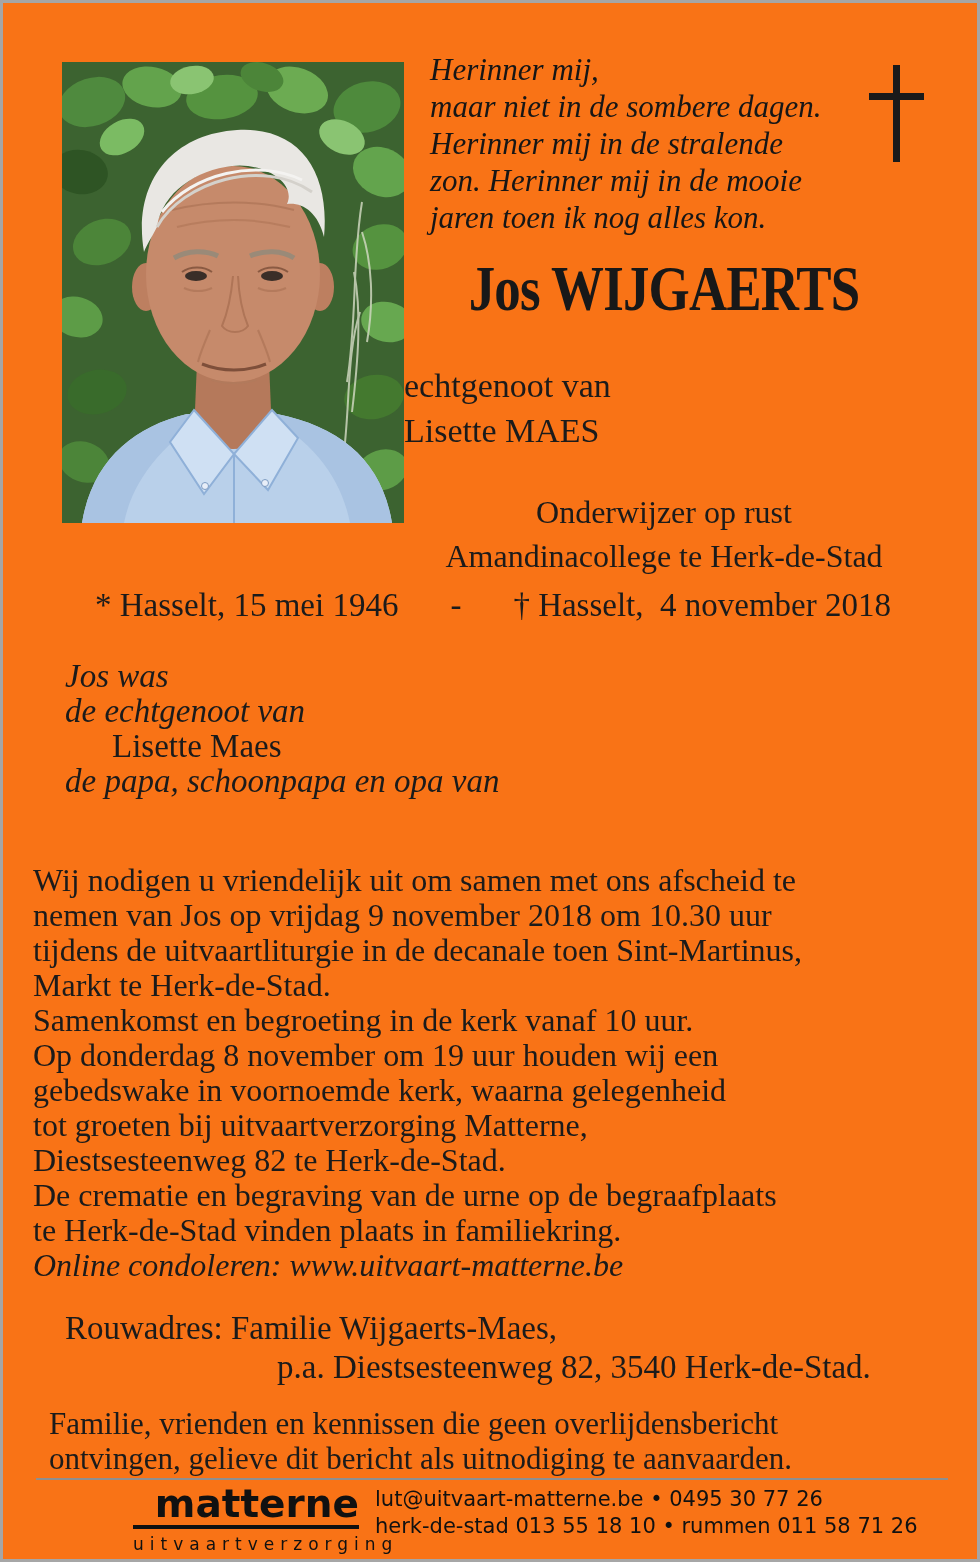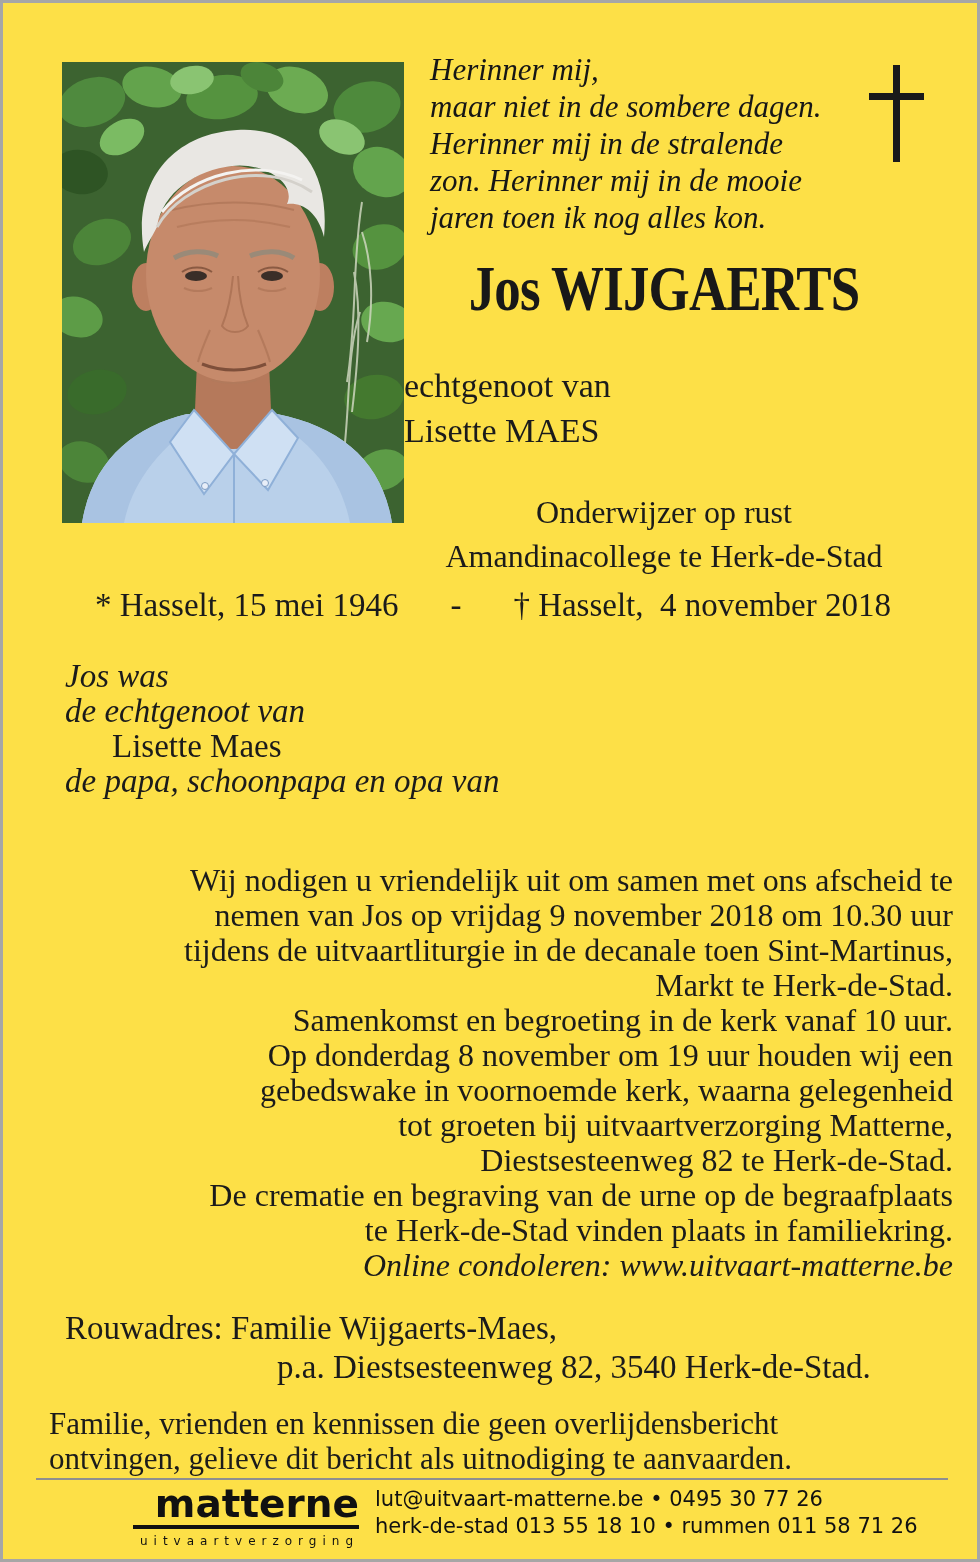--- a/index.html
+++ b/index.html
@@ -2,21 +2,21 @@
 <html><head>
 <meta charset="utf-8">
 <style>
   html, body { margin: 0; padding: 0; background: #ffffff; }
   .card {
     position: relative;
     width: 980px;
     height: 1562px;
     box-sizing: border-box;
     border: 3px solid #a6a6a6;
-    background: #fde047;
+    background: #f97316;
     font-family: "Liberation Serif", serif;
     color: #1b1b1b;
     overflow: hidden;
   }
   .abs { position: absolute; }
 
   
   .photo {
     left: 59px; top: 59px;
     width: 342px; height: 461px;
@@ -75,21 +75,21 @@
   .family {
     left: 62px; top: 656px;
     font-size: 33px; line-height: 35px;
   }
   .family .it { font-style: italic; }
   .family .nm { padding-left: 47px; }
 
   
   .announcement {
     left: 30px; top: 860px; width: 920px;
-    text-align: right;
+    text-align: left;
     font-size: 32px; line-height: 35px;
   }
   .announcement .it { font-style: italic; }
 
   
   .rouwadres {
     left: 62px; top: 1306px;
     font-size: 33px; line-height: 39px;
   }
   .rouwadres .indent { padding-left: 212px; }
@@ -102,21 +102,21 @@
 
   
   .sep { left: 33px; top: 1475px; width: 912px; height: 2px; background: #8f8f8f; }
   .logo {
     left: 130px; top: 1481px; width: 226px;
     text-align: right;
     font-family: "DejaVu Sans", sans-serif;
   }
   .logo .brand { font-size: 39px; font-weight: 600; line-height: 40px; letter-spacing: 0px; color: #111; }
   .logo .rule { height: 4px; background: #111; margin-top: 1px; }
-  .logo .sub { font-size: 12px; letter-spacing: 6px; margin-top: 5px; color: #111; white-space: nowrap; }
+  .logo .sub { font-size: 17px; letter-spacing: 6px; margin-top: 5px; color: #111; white-space: nowrap; }
   .contact {
     left: 372px; top: 1483px; width: 580px;
     font-family: "DejaVu Sans", sans-serif;
     font-size: 21px; line-height: 27px;
     color: #111;
     white-space: nowrap;
   }
 </style>
 </head>
 <body>

